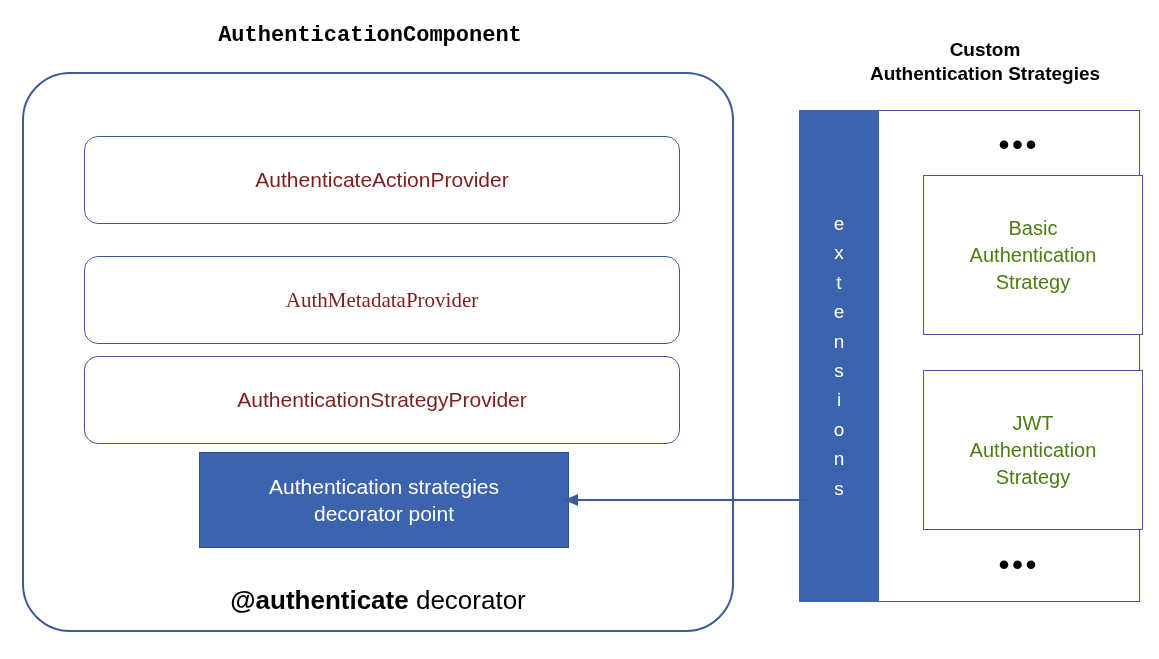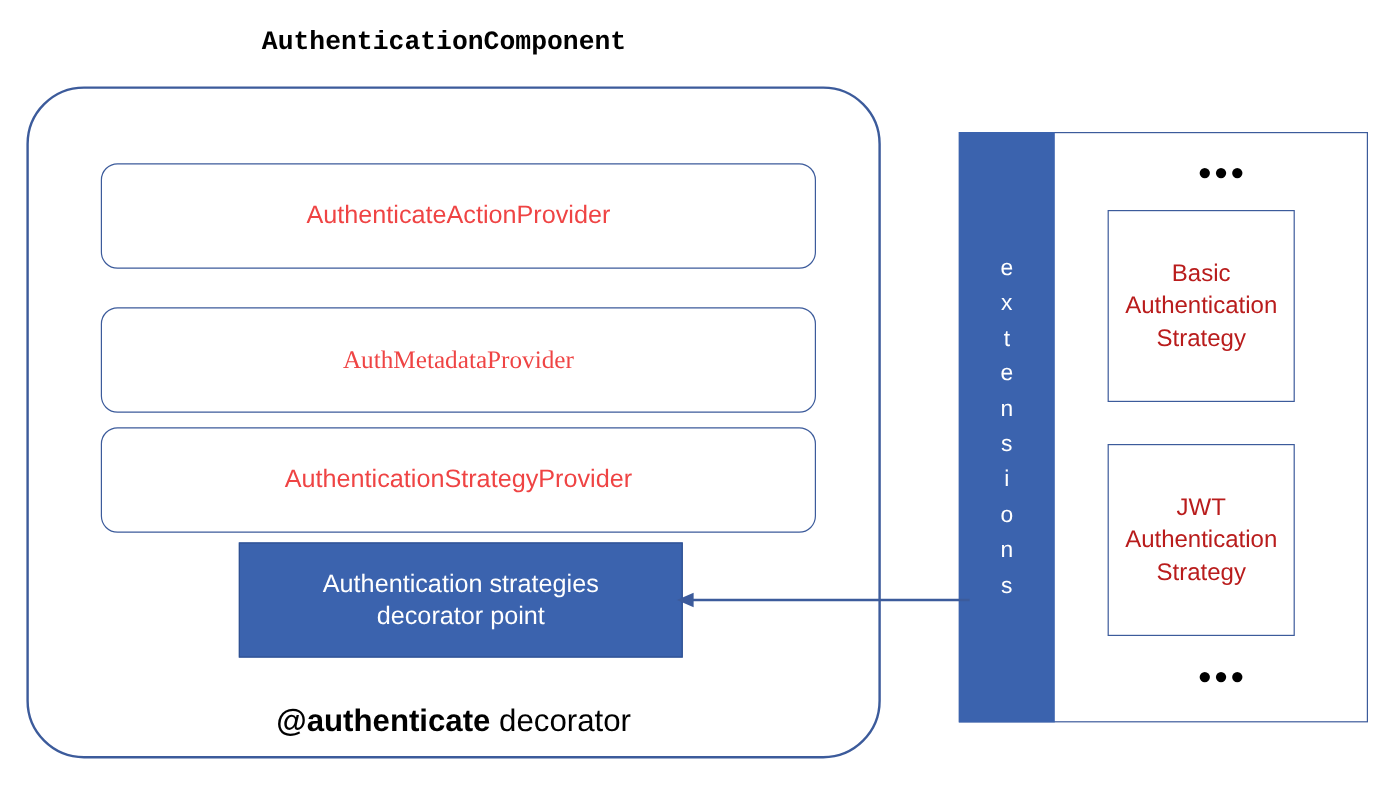--- a/index.html
+++ b/index.html
@@ -60,21 +60,21 @@
     width: 596px;
     height: 88px;
     border: 1.5px solid #3c5b9b;
     border-radius: 14px;
     box-sizing: border-box;
     background: #ffffff;
     display: flex;
     align-items: center;
     justify-content: center;
     font-size: 21px;
-    color: #ef4444;
+    color: #7f1d1d;
   }
   #provider-1 { top: 136px; }
   #provider-2 { top: 256px; font-family: Liberation Serif, serif; }
   #provider-3 { top: 356px; }
 
   
   #extension-point-box {
     position: absolute;
     left: 199px;
     top: 452px;
@@ -145,31 +145,31 @@
     font-weight: bold;
     letter-spacing: 3px;
     color: #000;
   }
   #dots-top { top: 128px; }
   #dots-bottom { top: 548px; }
 
   .strategy-box {
     position: absolute;
     left: 923px;
-    width: 156px;
+    width: 220px;
     border: 1.5px solid #3c5b9b;
     box-sizing: border-box;
     background: #ffffff;
     display: flex;
     align-items: center;
     justify-content: center;
     text-align: center;
     font-size: 20px;
     line-height: 1.35;
-    color: #b91c1c;
+    color: #4d7c0f;
   }
   #strategy-basic { top: 175px; height: 160px; }
   #strategy-jwt  { top: 370px; height: 160px; }
 
   
   #connector-arrow {
     position: absolute;
     left: 560px;
     top: 472px;
     width: 250px;
@@ -177,20 +177,24 @@
     pointer-events: none;
   }
 </style>
 </head>
 <body>
 
 <div id="canvas">
 
   <div class="title" id="auth-component-title">AuthenticationComponent</div>
 
+  <div class="title" id="custom-strategies-title">
+    <div>Custom</div>
+    <div>Authentication Strategies</div>
+  </div>
 
   <div id="auth-component-box">
   </div>
 
   <div class="provider-box" id="provider-1">
     <span>AuthenticateActionProvider</span>
   </div>
 
   <div class="provider-box" id="provider-2">
     <span>AuthMetadataProvider</span>

